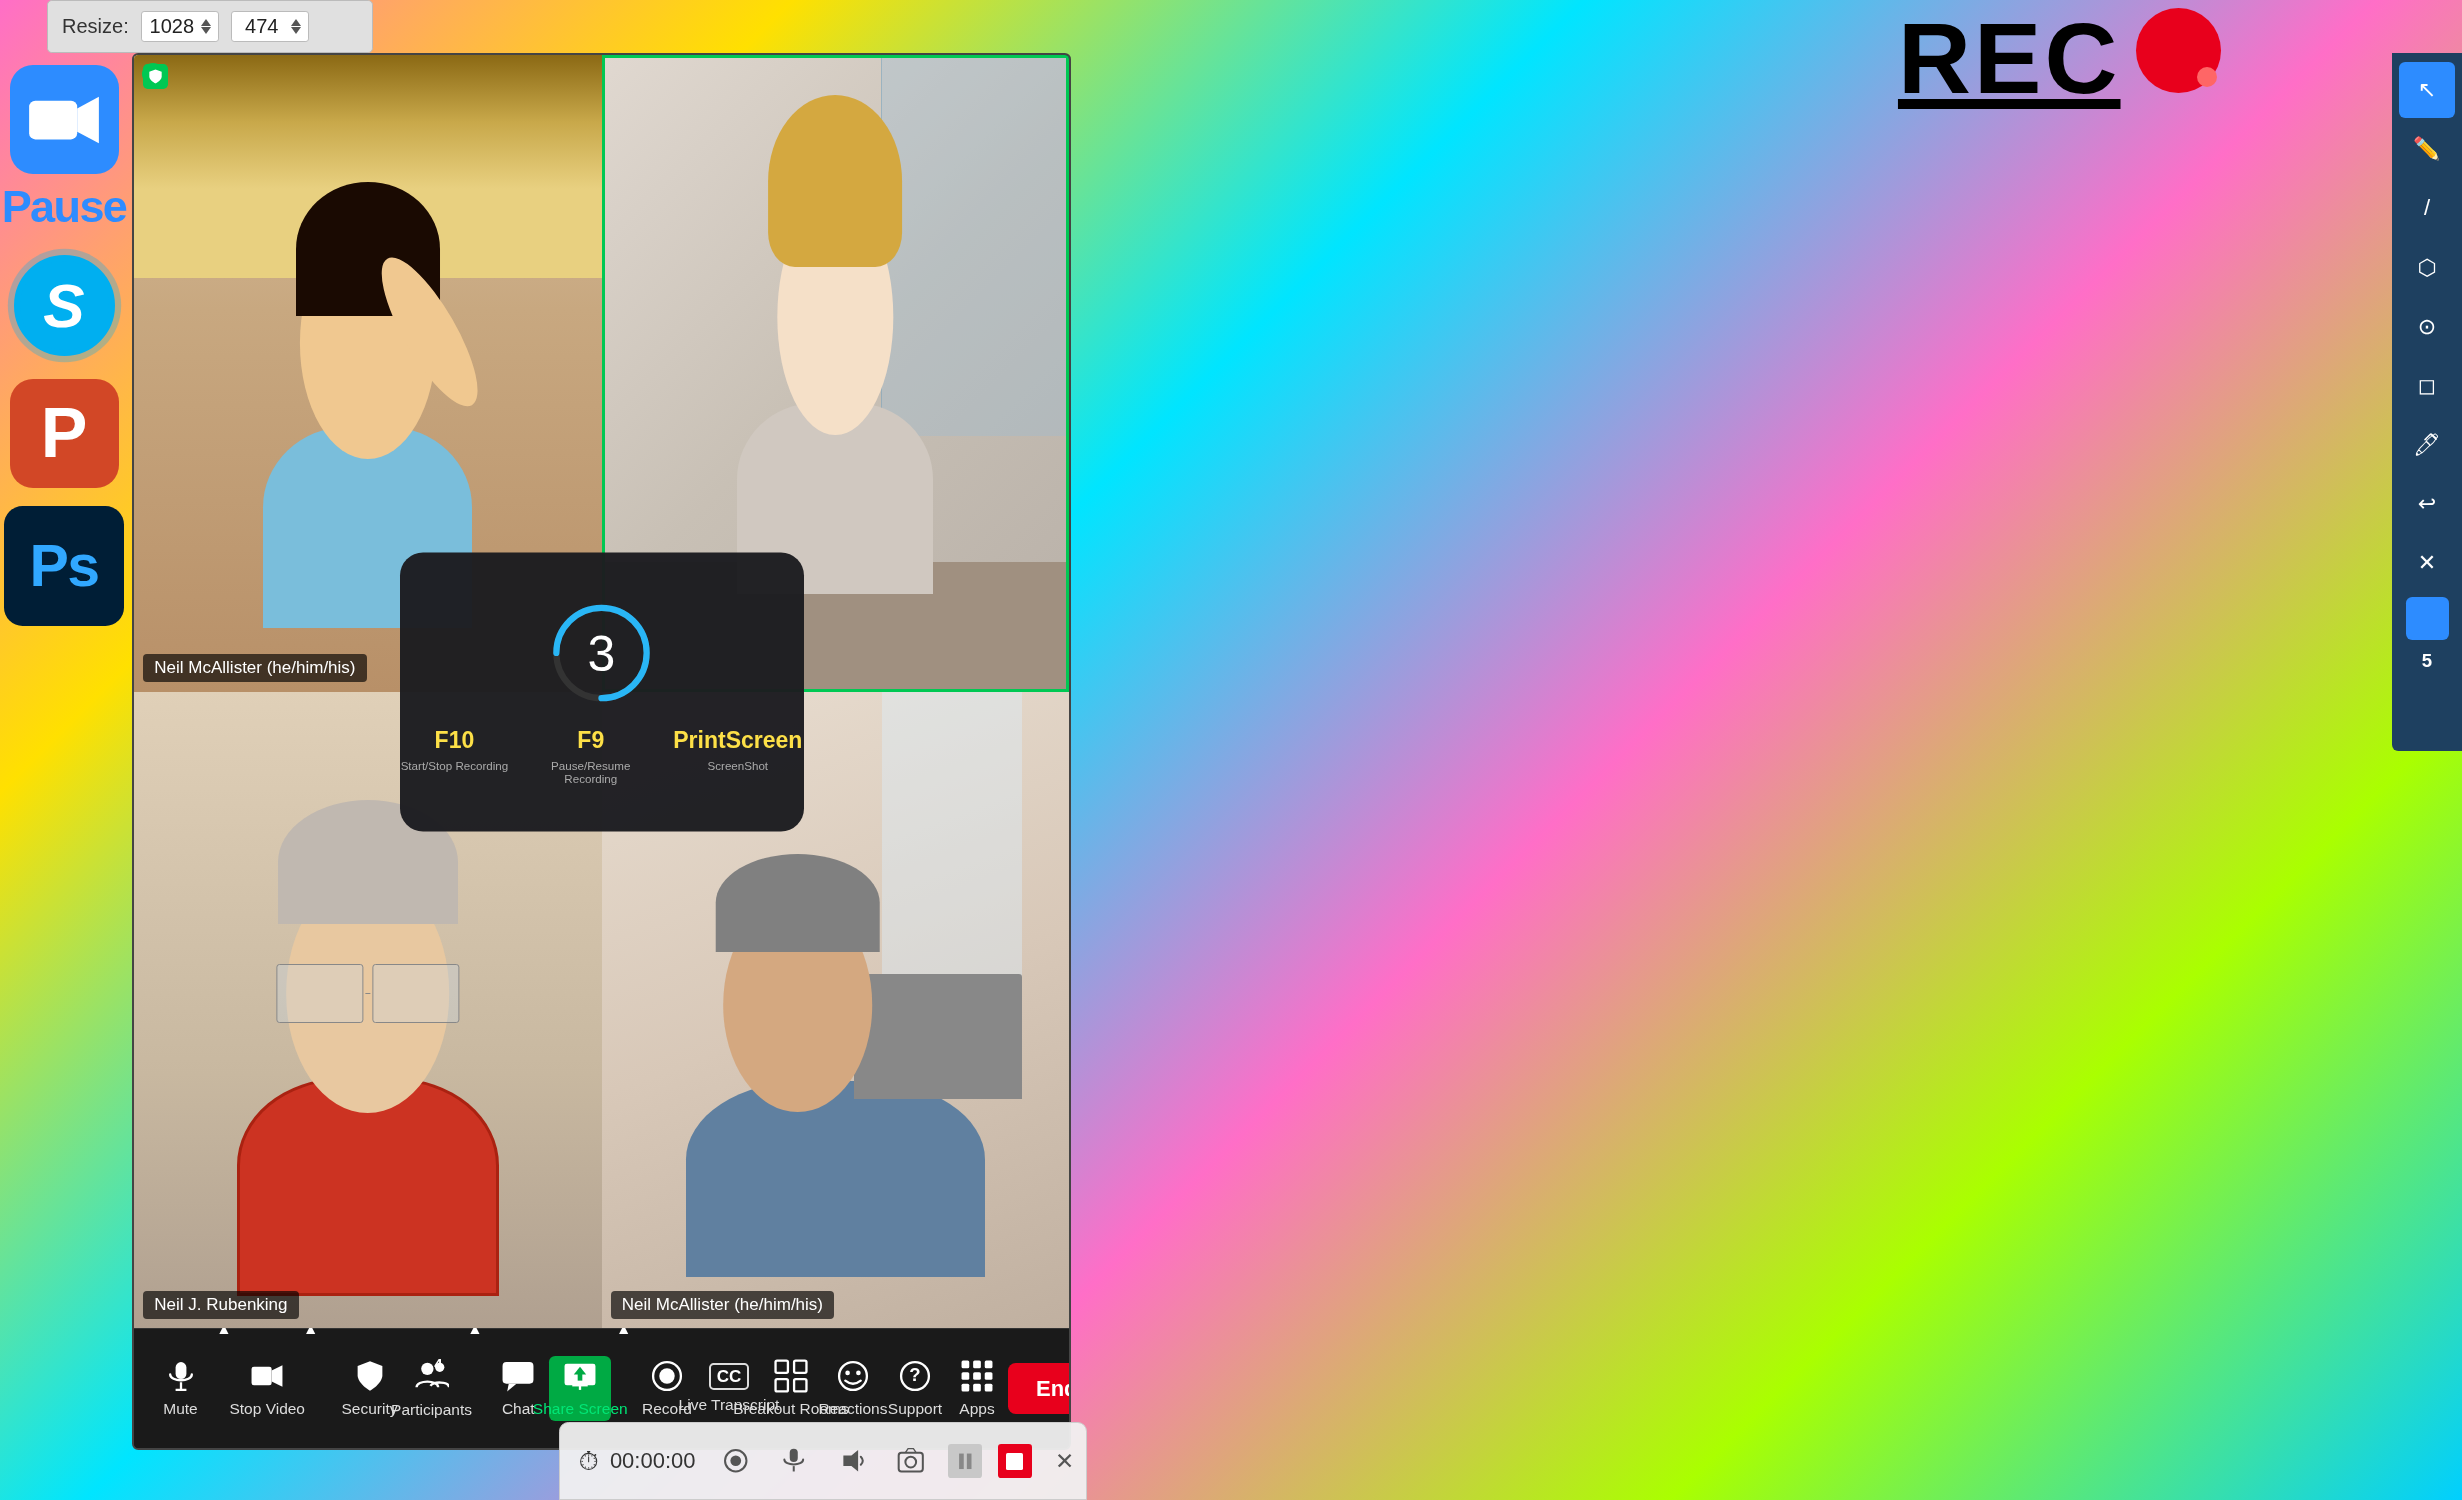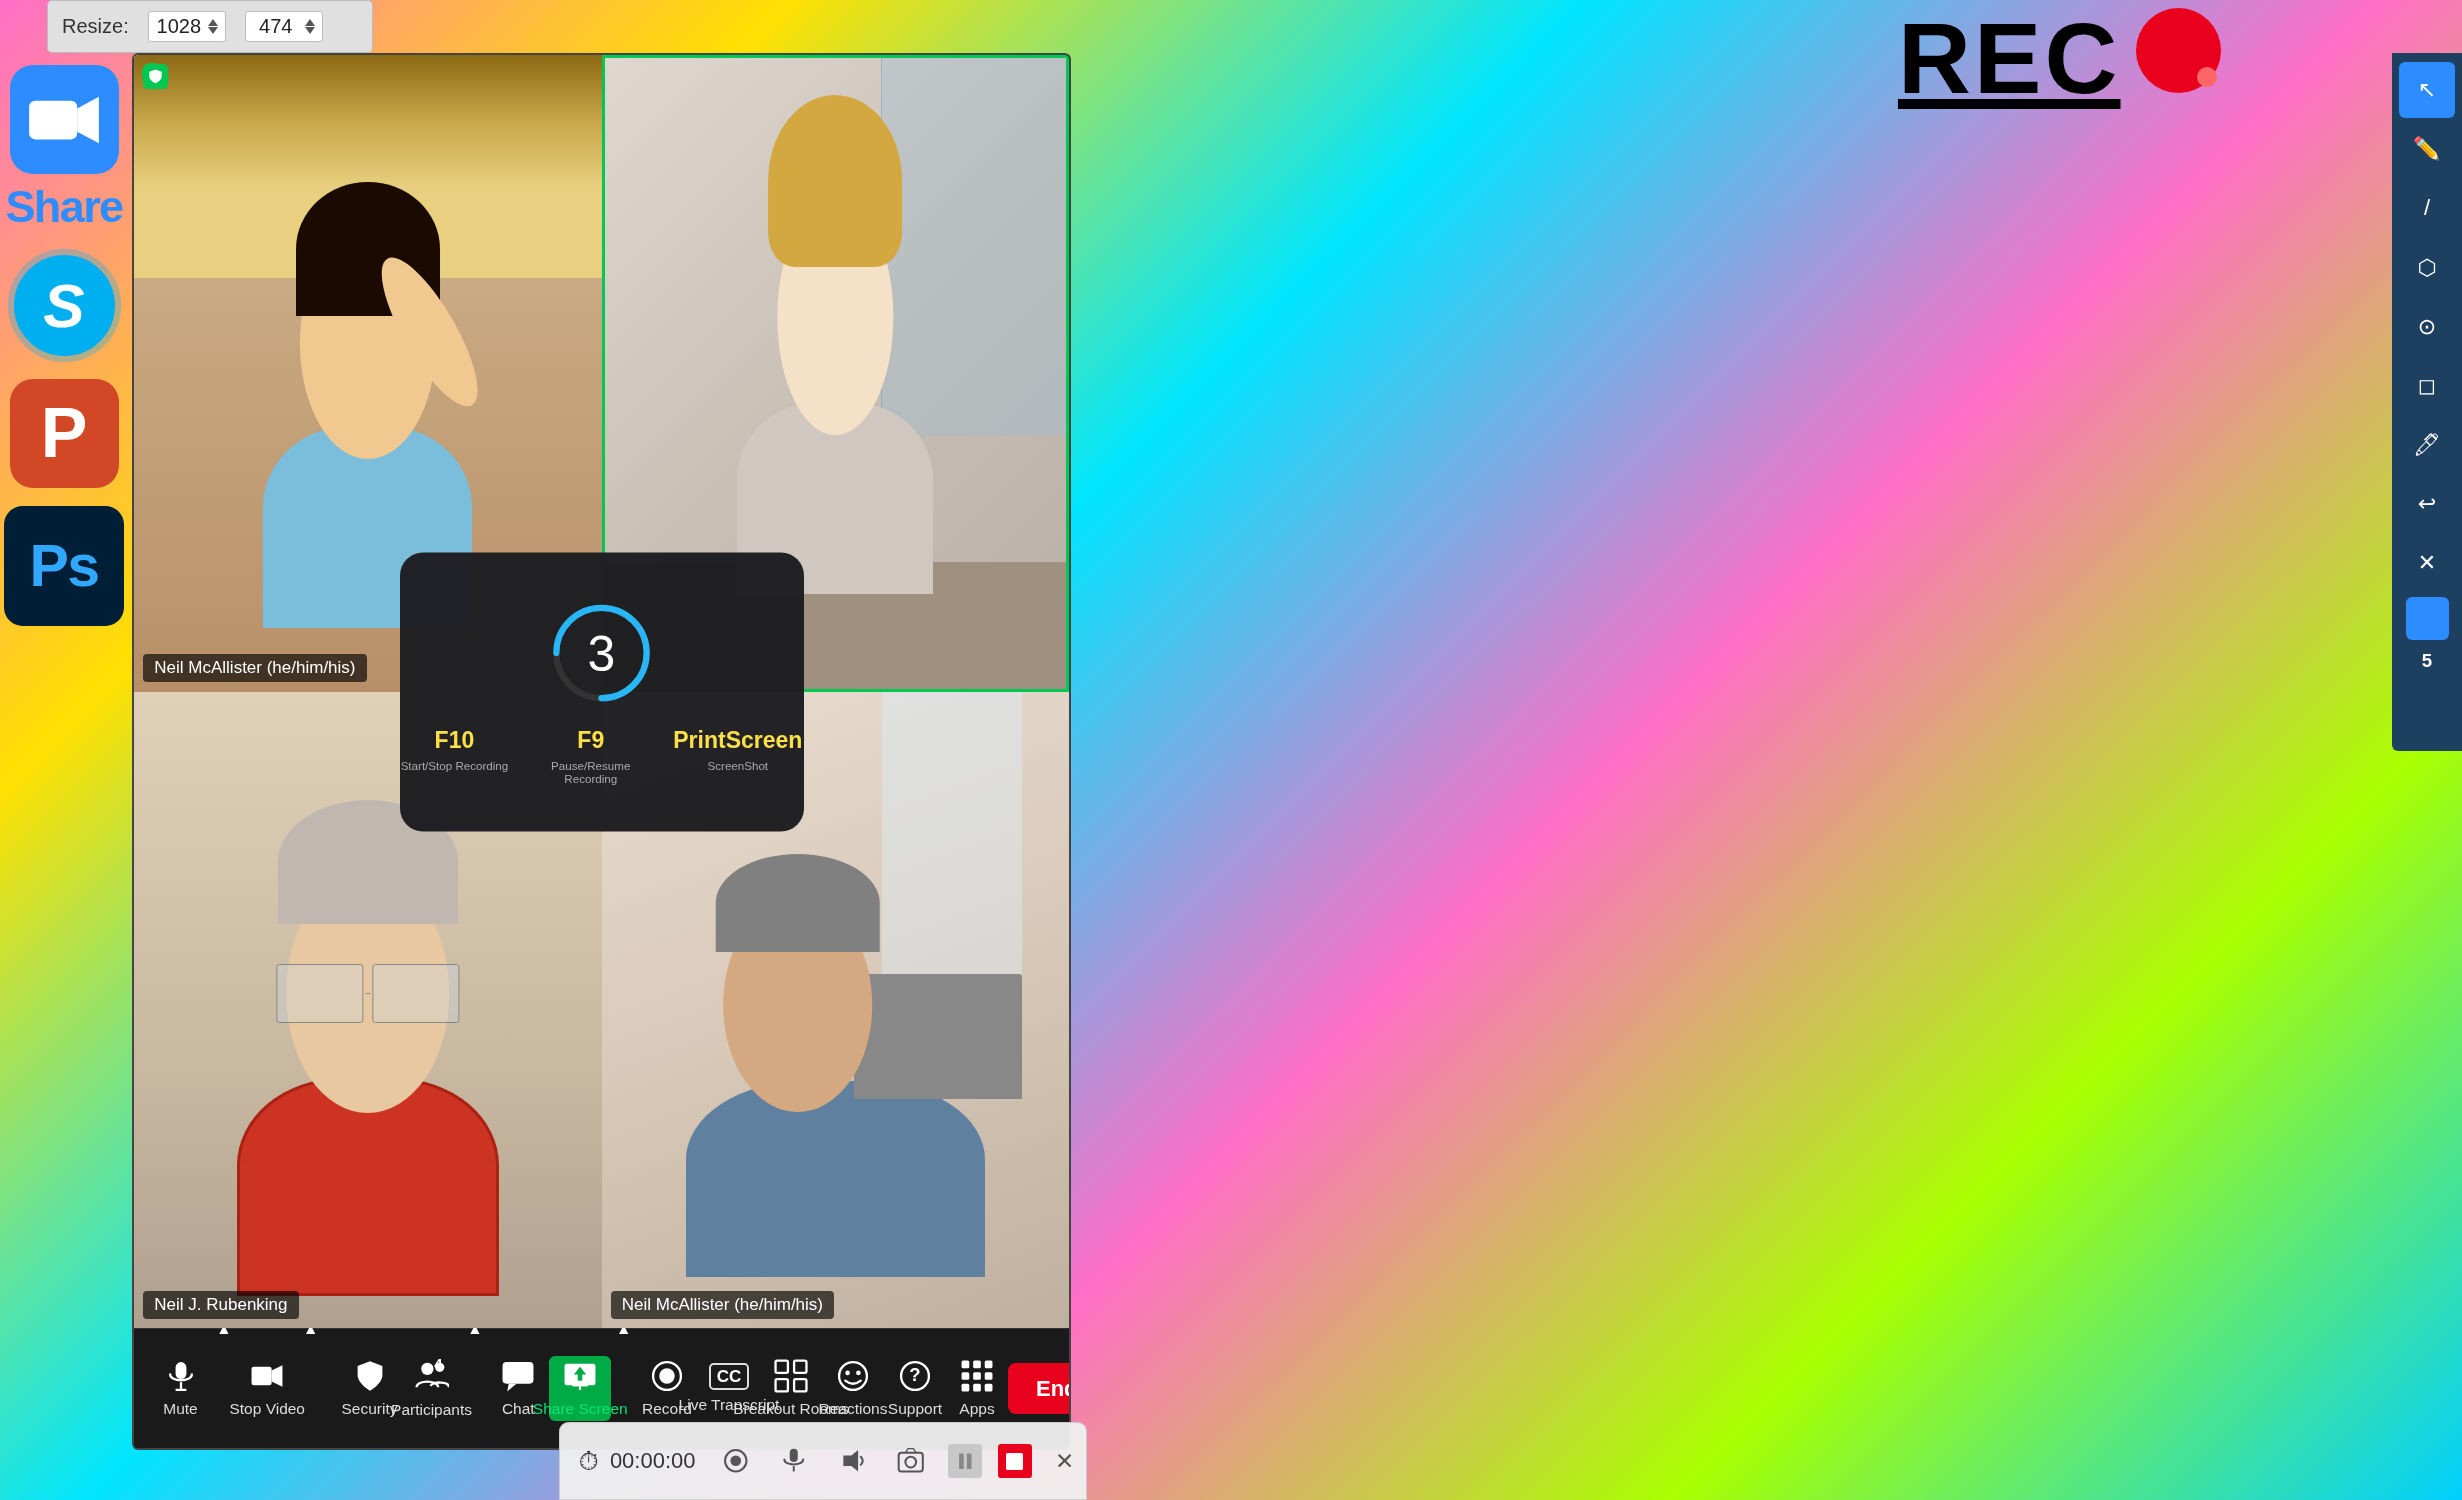--- a/index.html
+++ b/index.html
@@ -34,21 +34,20 @@
       font-weight: 500;
     }
     .resize-input {
       display: flex;
       align-items: center;
       background: white;
       border: 0.8px solid #bbb;
       border-radius: 3.1px;
       padding: 3.1px 6.2px;
       gap: 6.2px;
-      margin-left: 7px;
     }
     .resize-input span {
       font-size: 20px;
       color: #222;
       min-width: 47px;
       text-align: center;
     }
     .resize-arrows {
       display: flex;
       flex-direction: column;
@@ -496,21 +495,21 @@
 
 <div class="left-sidebar">
 
   <div class="app-icon zoom-icon-bg">
     <svg width="78" height="62" viewBox="0 0 100 80">
       <rect x="5" y="15" width="62" height="50" rx="8" fill="white"></rect>
       <polygon points="67,25 95,10 95,70 67,55" fill="white"></polygon>
     </svg>
   </div>
 
-  <div style="font-size:45px;font-weight:900;color:#2d8cff;letter-spacing:-1.6px;margin-top:-12.4px;">Share</div>
+  <div style="font-size:45px;font-weight:900;color:#2d8cff;letter-spacing:-1.6px;margin-top:-12.4px;">Pause</div>
 
   <div class="app-icon skype-icon-bg" style="position:relative;">
     <div style="width:101px;height:101px;background:#00aff0;border-radius:50%;border:6.2px solid #00aff0;display:flex;align-items:center;justify-content:center;box-shadow:0 0 0 6.2px rgba(0,175,240,0.3);">
       <span style="font-size:62px;color:white;font-weight:900;font-style:italic;">S</span>
     </div>
   </div>
 
   <div class="app-icon ppt-icon-bg">
     <span style="font-size:70px;color:white;font-weight:900;">P</span>
   </div>

